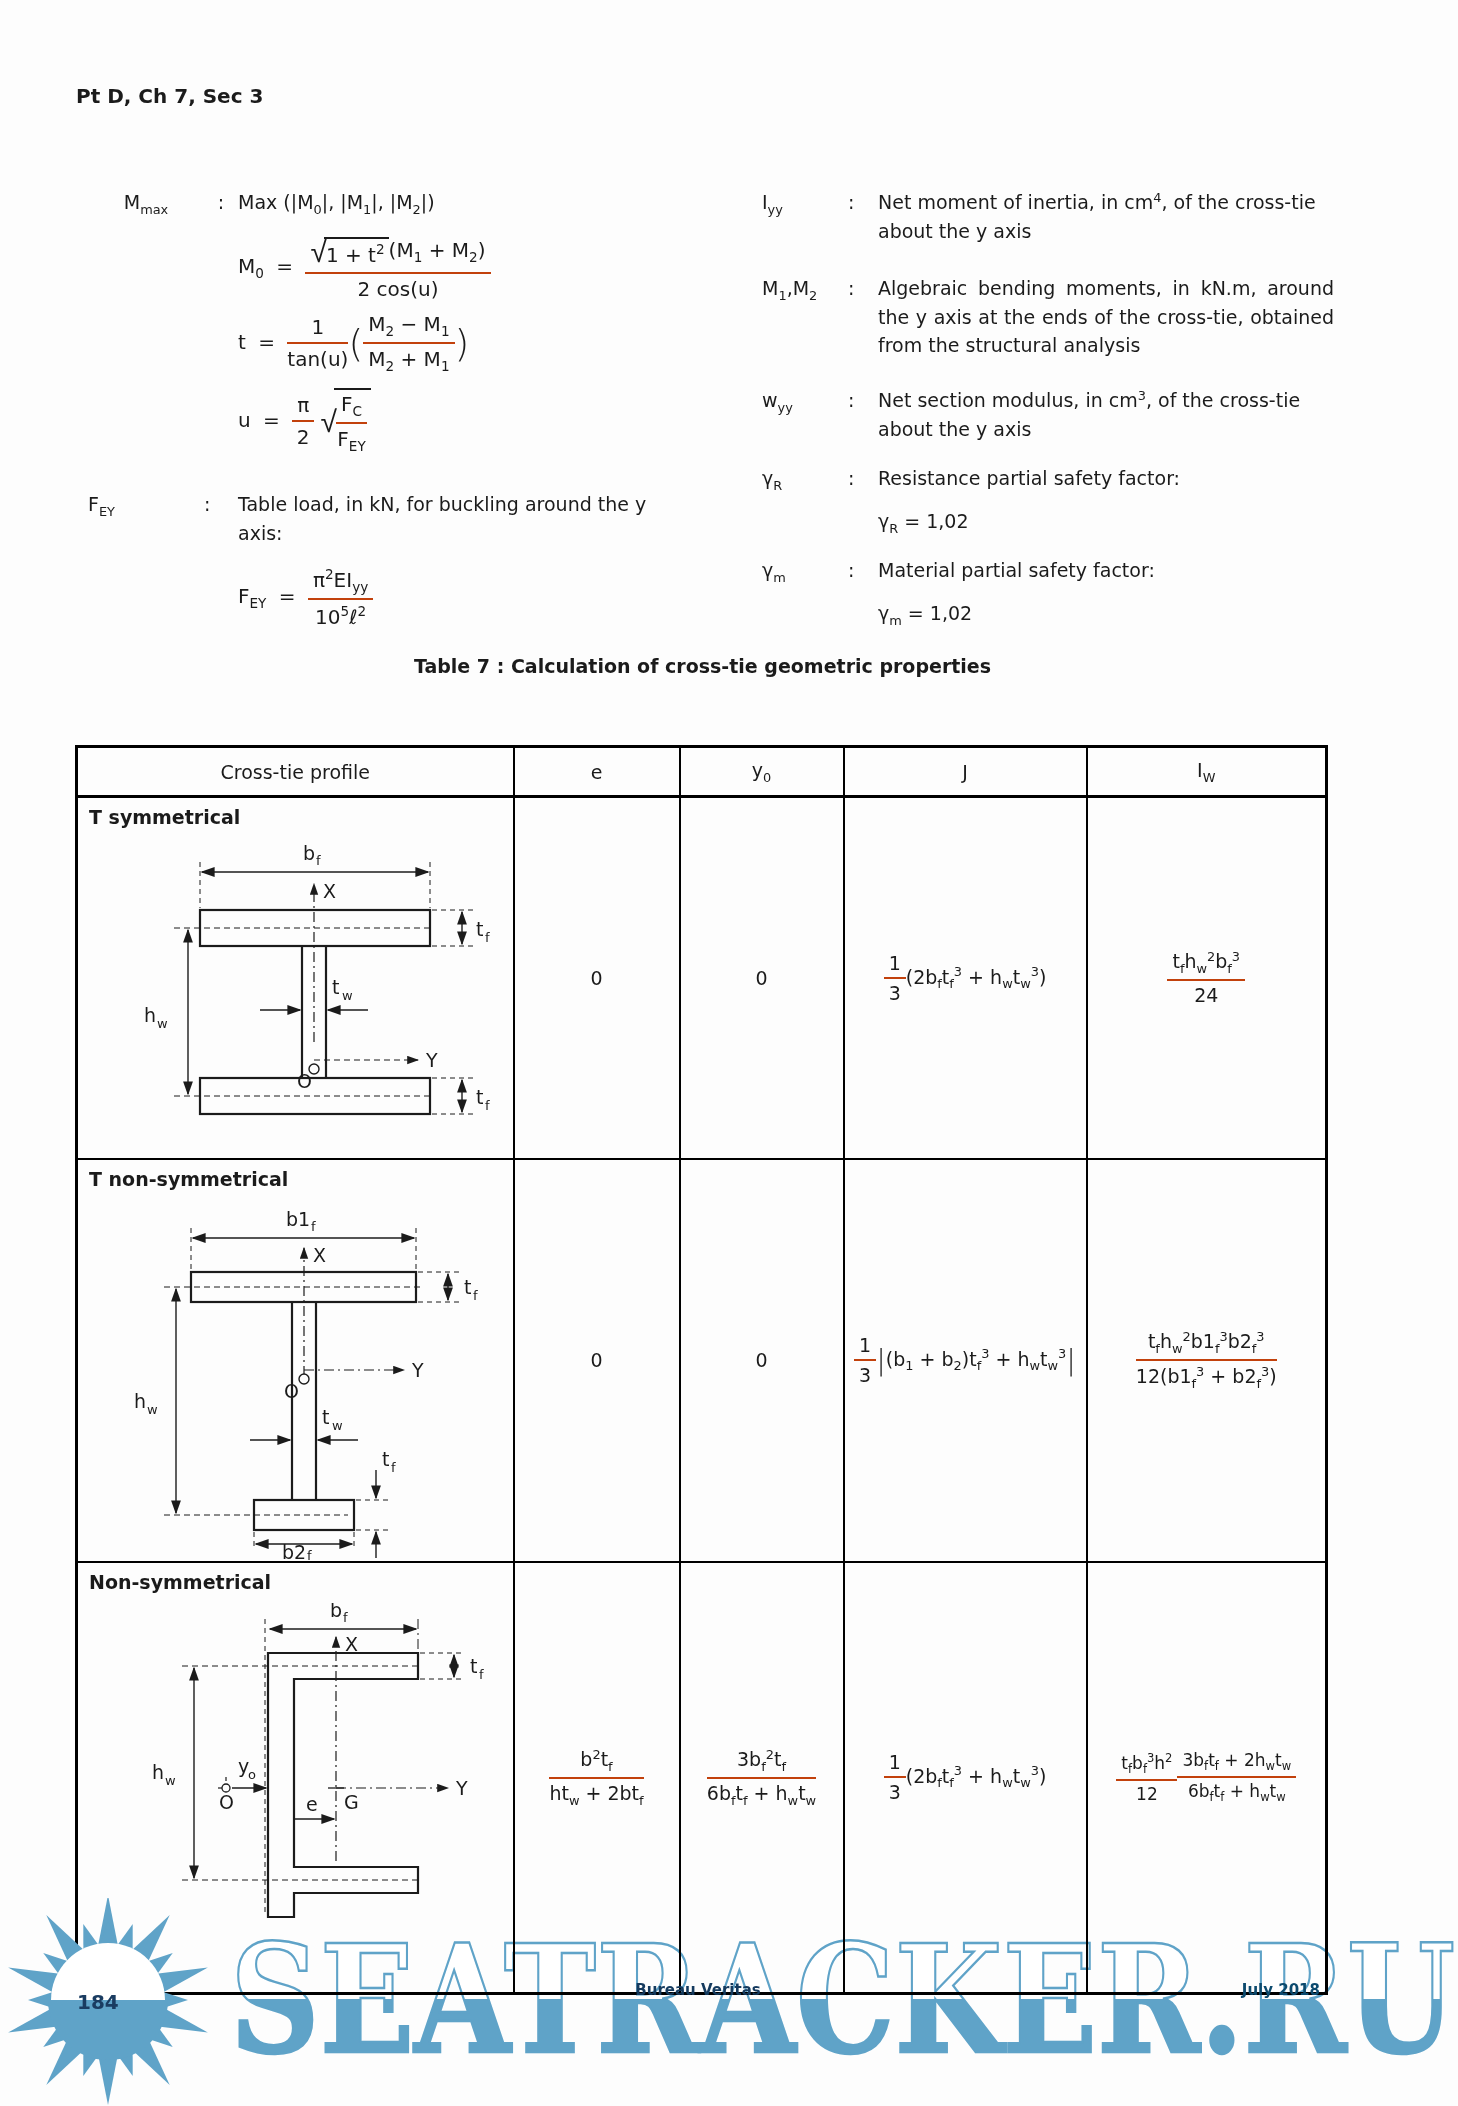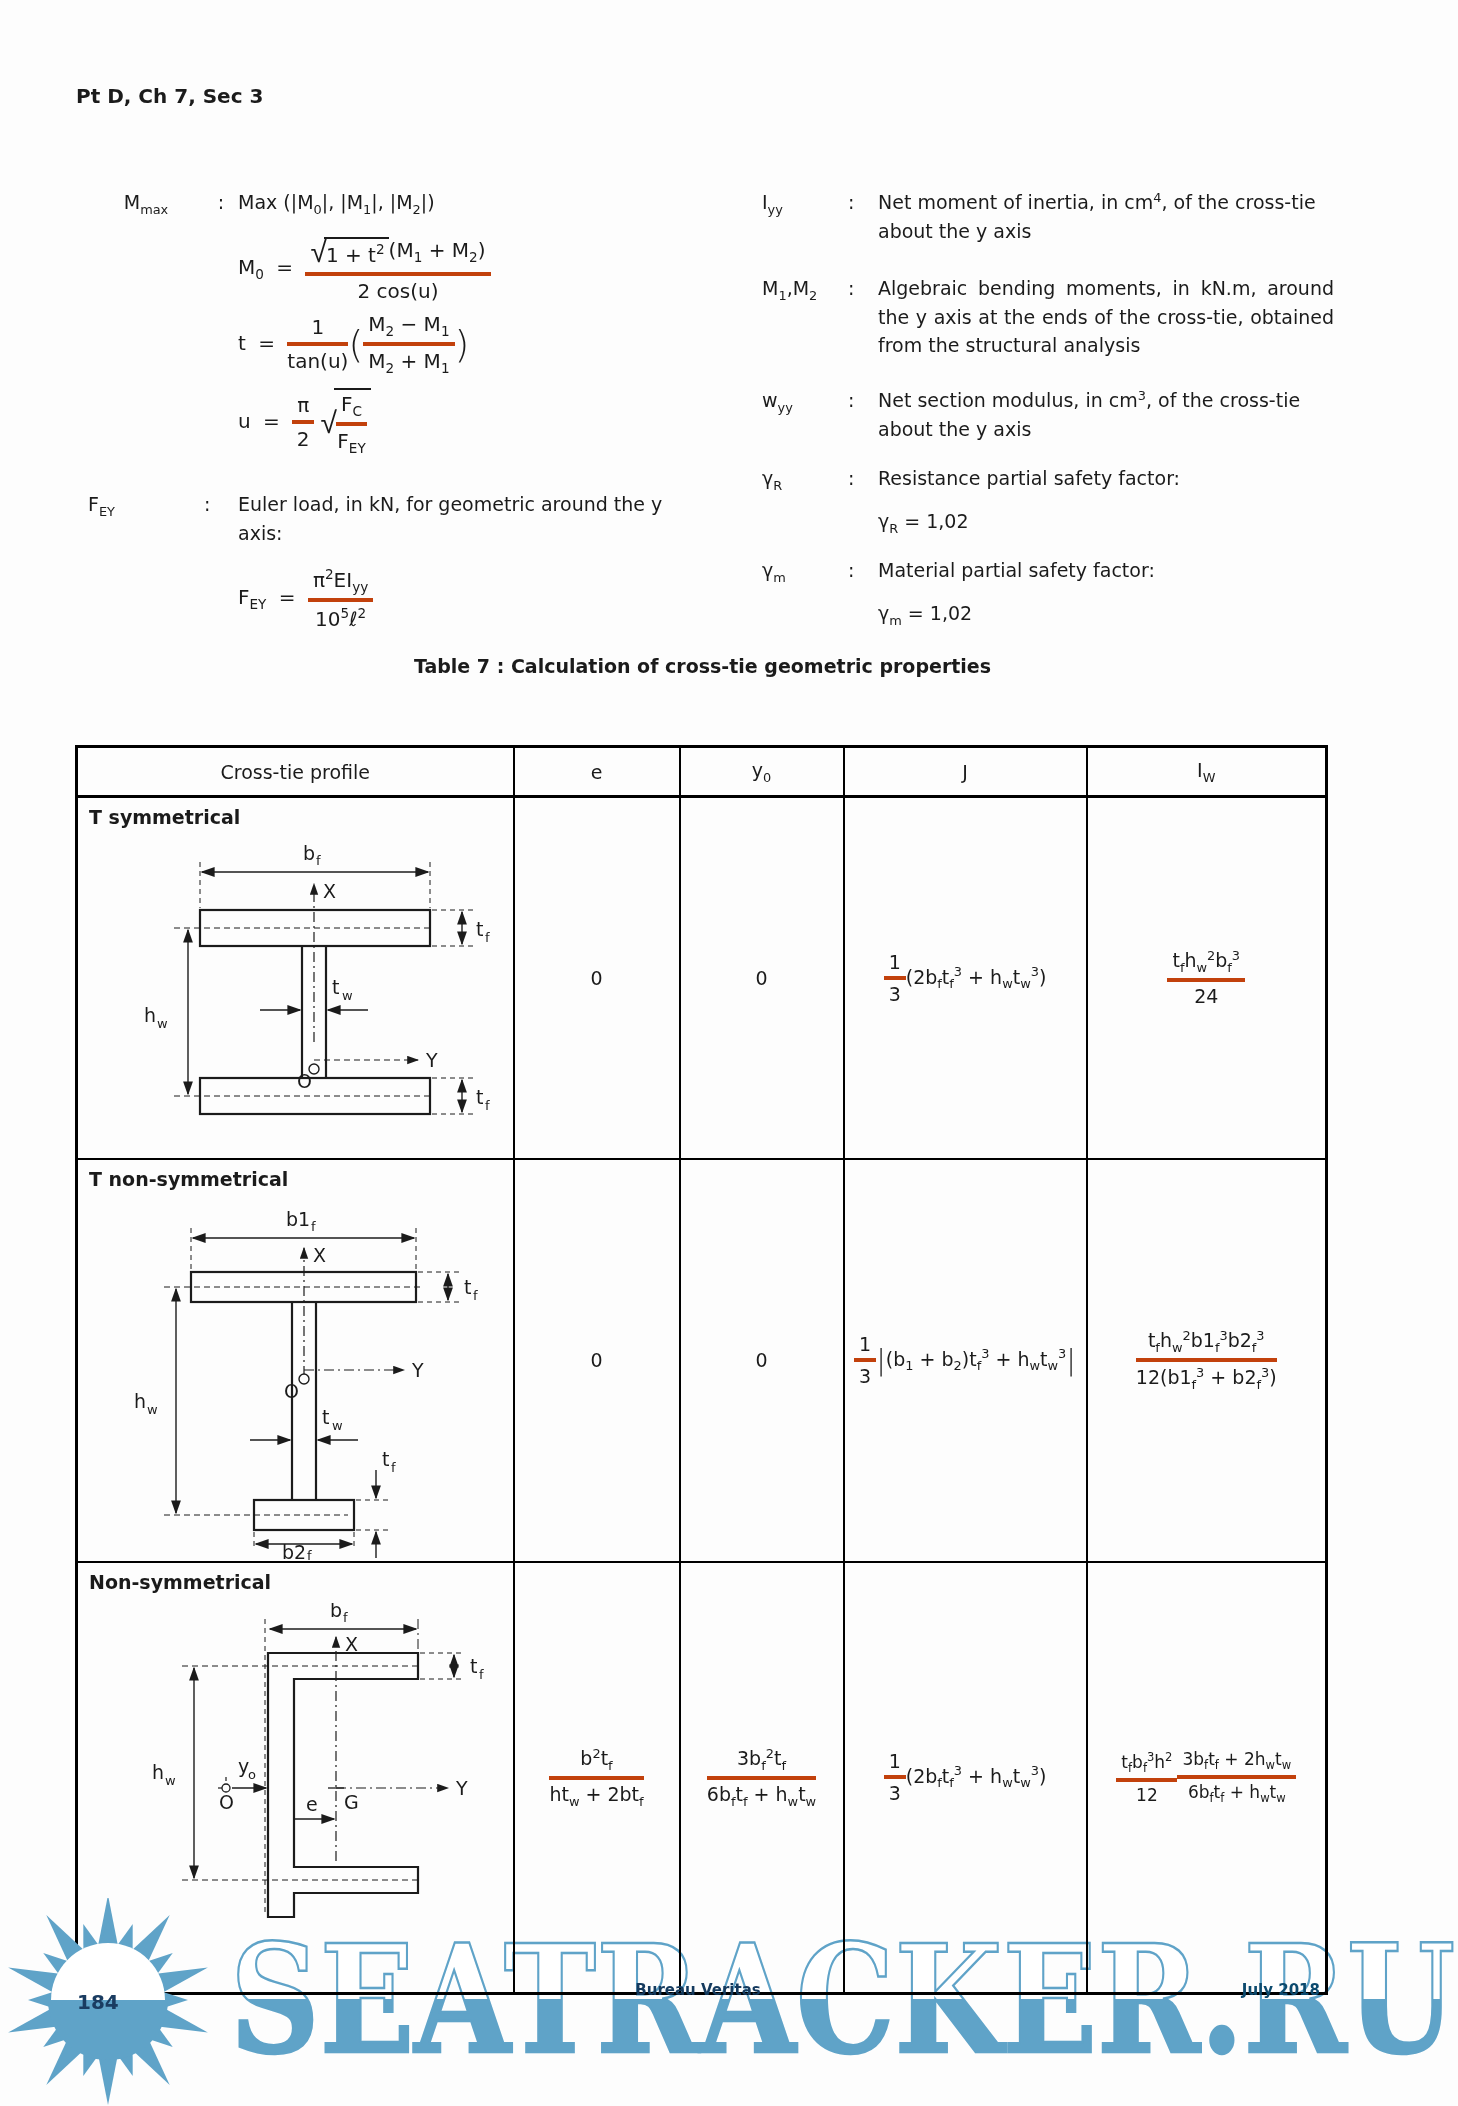--- a/index.html
+++ b/index.html
@@ -13,21 +13,21 @@
   .def-row{position:absolute;display:flex;font-size:19px;line-height:1.5;}
   .def-row .term{width:116px;flex:none;}
   .defs-right .def-row .term{width:86px;}
   .def-row .colon{width:34px;flex:none;}
   .defs-right .def-row .colon{width:30px;}
   .def-row .desc{flex:1;}
   .desc.just{text-align:justify;}
   .formula{position:absolute;font-size:20px;white-space:nowrap;}
   .eq{padding:0 6px;}
   .frac{display:inline-block;vertical-align:middle;text-align:center;}
-  .frac .num{display:block;border-bottom:4px solid #c2410c;padding:0 5px 3px 5px;}
+  .frac .num{display:block;border-bottom:2px solid #c2410c;padding:0 5px 3px 5px;}
   .frac .den{display:block;padding-top:3px;}
   .rad{font-size:1.5em;vertical-align:middle;margin-right:-3px;font-weight:200;}
   .radbar{display:inline-block;border-top:2px solid #1b1b1b;padding:2px 4px 0 2px;vertical-align:middle;}
   .bigp{font-size:1.9em;vertical-align:middle;font-weight:200;}
   .tall{font-size:1.5em;vertical-align:middle;font-weight:200;}
   sub{font-size:0.68em;}
   sup{font-size:0.68em;}
   
   .table-title{position:absolute;left:75px;top:655px;width:1255px;text-align:center;
                font-size:19px;font-weight:bold;z-index:5;}
@@ -78,21 +78,21 @@
       <span class="term">M<sub>max</sub></span>
       <span class="colon">:</span>
       <span class="desc">Max (|M<sub>0</sub>|, |M<sub>1</sub>|, |M<sub>2</sub>|)</span>
     </div>
     <div class="formula" style="left:150px;top:46px;">M<sub>0</sub> <span class="eq">=</span> <span class="frac"><span class="num"><span class="rad">√</span><span class="radbar">1 + t<sup>2</sup></span>(M<sub>1</sub> + M<sub>2</sub>)</span><span class="den">2 cos(u)</span></span></div>
     <div class="formula" style="left:150px;top:124px;">t <span class="eq">=</span> <span class="frac"><span class="num">1</span><span class="den">tan(u)</span></span><span class="bigp">(</span><span class="frac"><span class="num">M<sub>2</sub> − M<sub>1</sub></span><span class="den">M<sub>2</sub> + M<sub>1</sub></span></span><span class="bigp">)</span></div>
     <div class="formula" style="left:150px;top:200px;">u <span class="eq">=</span> <span class="frac"><span class="num">π</span><span class="den">2</span></span> <span class="rad">√</span><span class="radbar"><span class="frac"><span class="num">F<sub>C</sub></span><span class="den">F<sub>EY</sub></span></span></span></div>
     <div class="def-row" style="left:0;top:302px;width:610px;">
       <span class="term">F<sub>EY</sub></span>
       <span class="colon">:</span>
-      <span class="desc" style="max-width:430px;">Euler load, in kN, for geometric around the y axis:</span>
+      <span class="desc" style="max-width:430px;">Table load, in kN, for buckling around the y axis:</span>
     </div>
     <div class="formula" style="left:150px;top:378px;">F<sub>EY</sub> <span class="eq">=</span> <span class="frac"><span class="num">π<sup>2</sup>EI<sub>yy</sub></span><span class="den">10<sup>5</sup>ℓ<sup>2</sup></span></span></div>
   </div>
 
   <div class="defs-right">
     <div class="def-row" style="left:0;top:0;width:572px;">
       <span class="term">I<sub>yy</sub></span>
       <span class="colon">:</span>
       <span class="desc">Net moment of inertia, in cm<sup>4</sup>, of the cross-tie about the y axis</span>
     </div>

